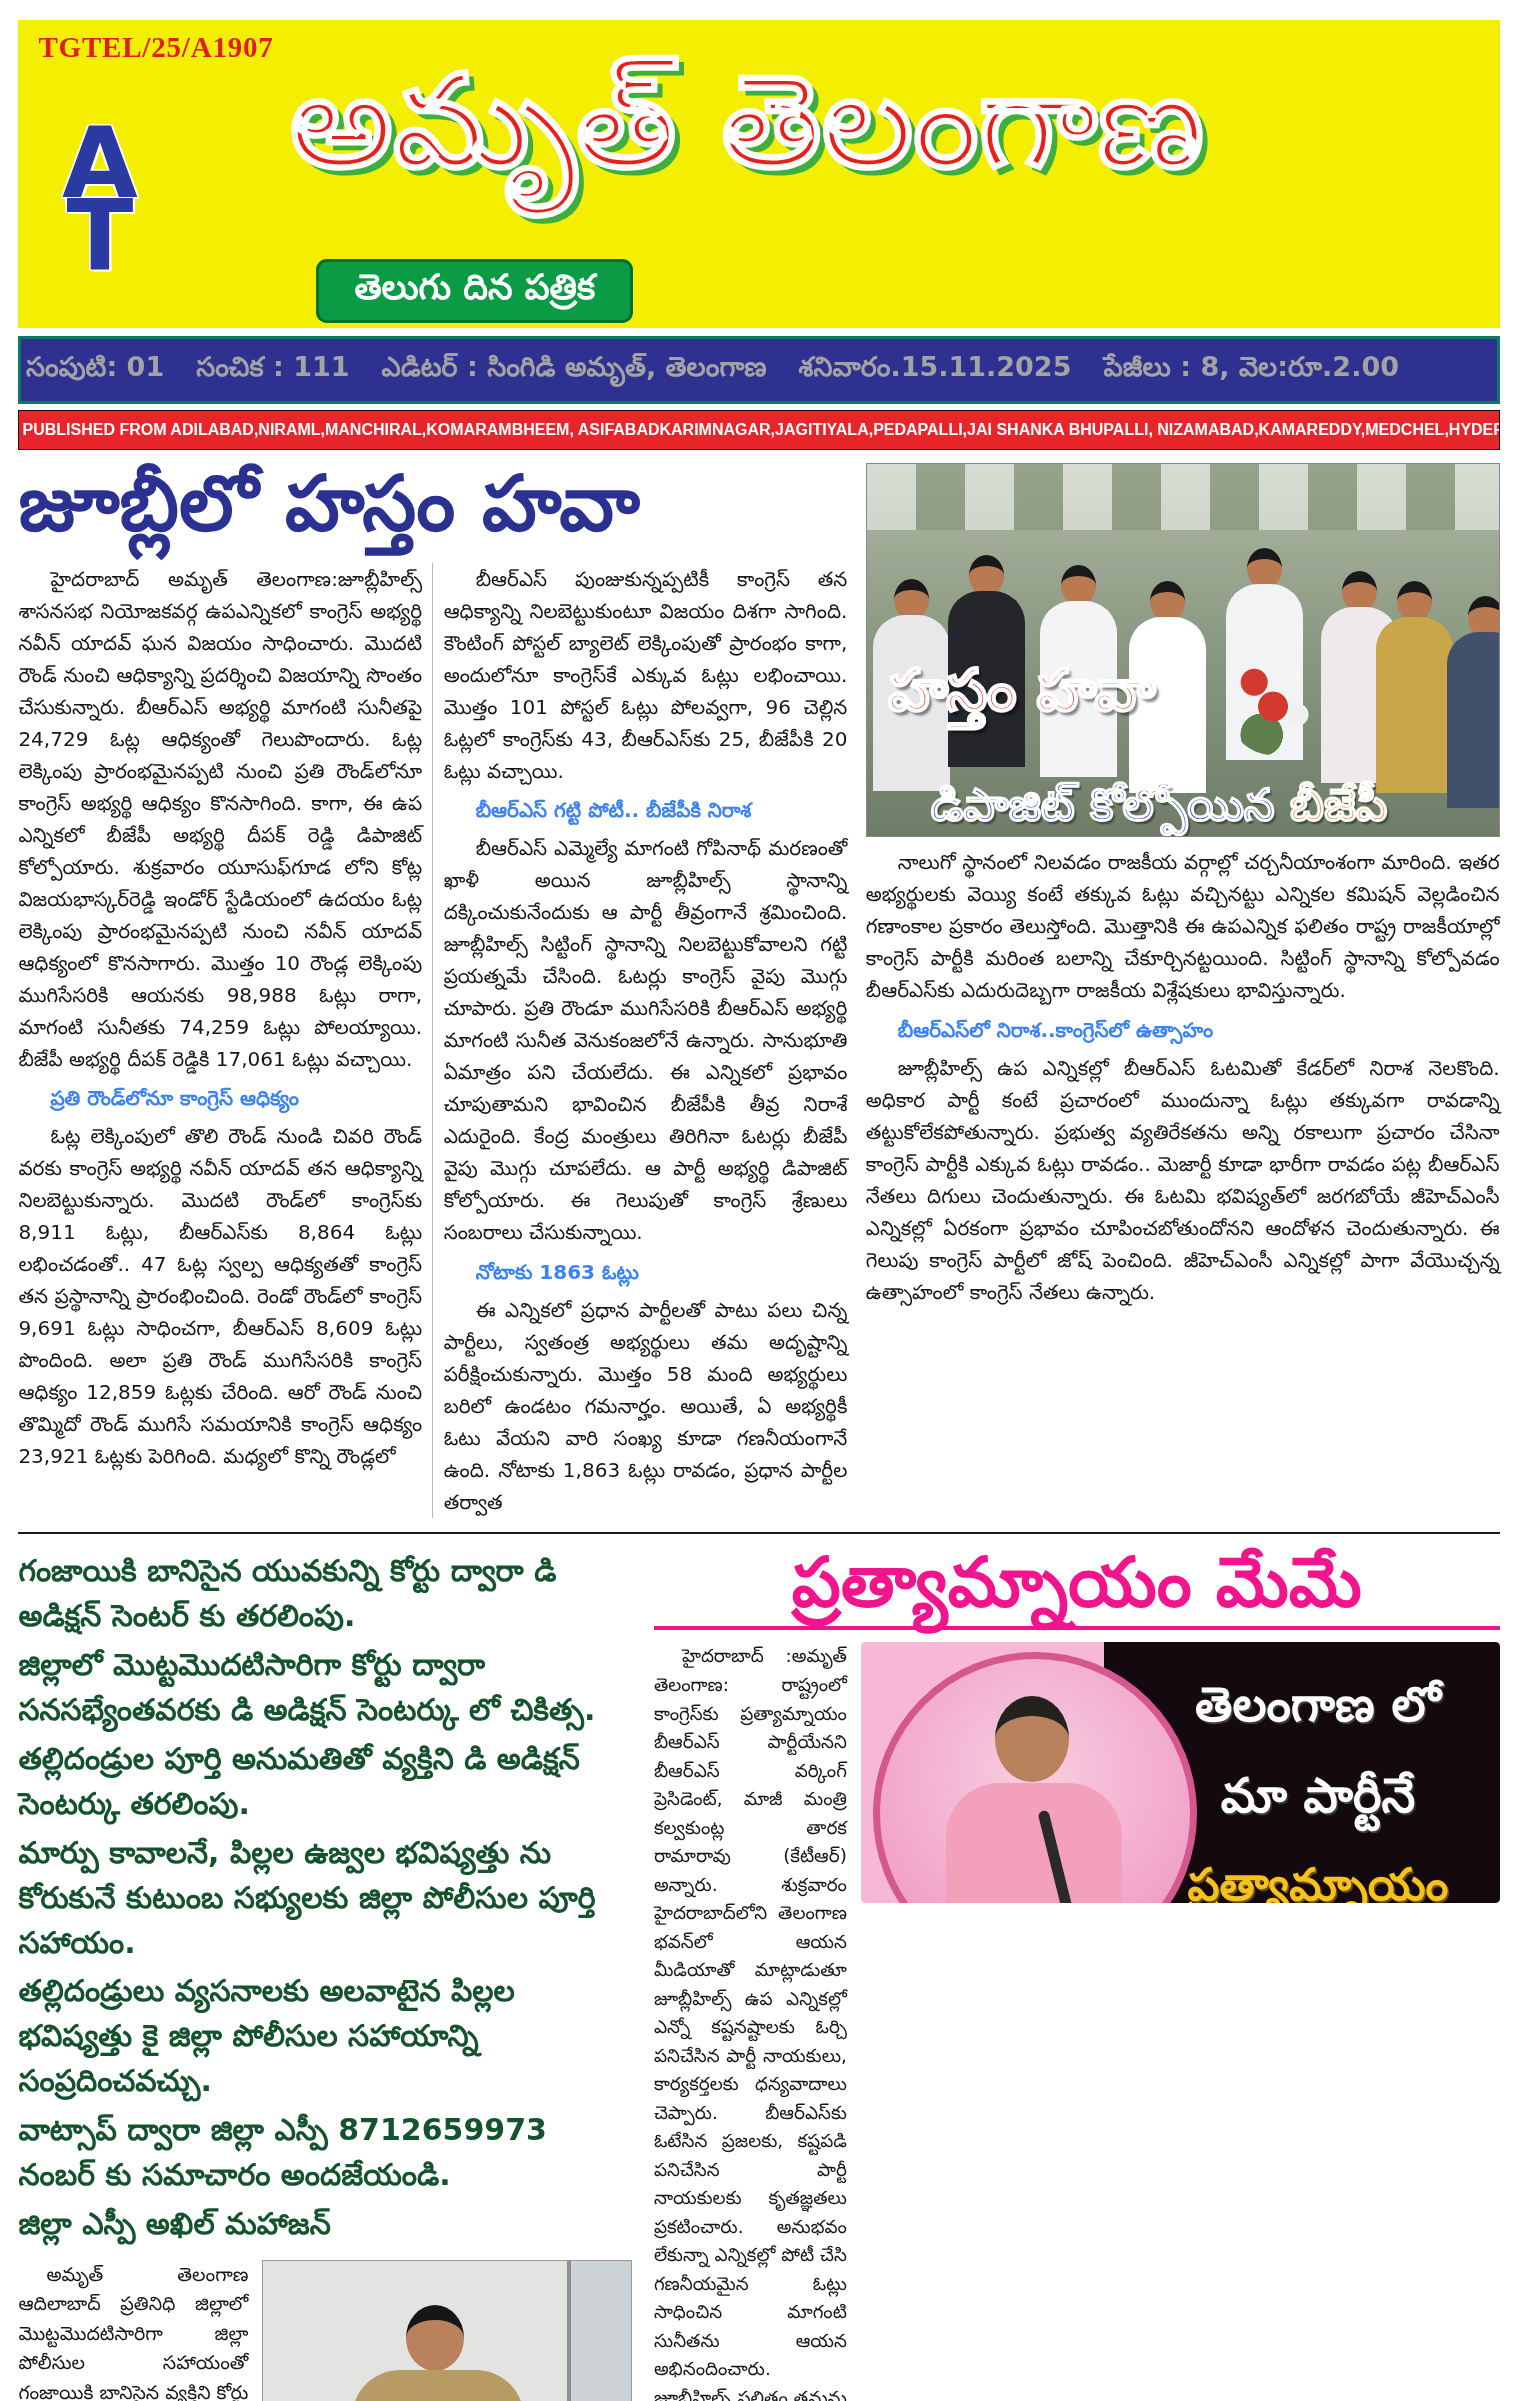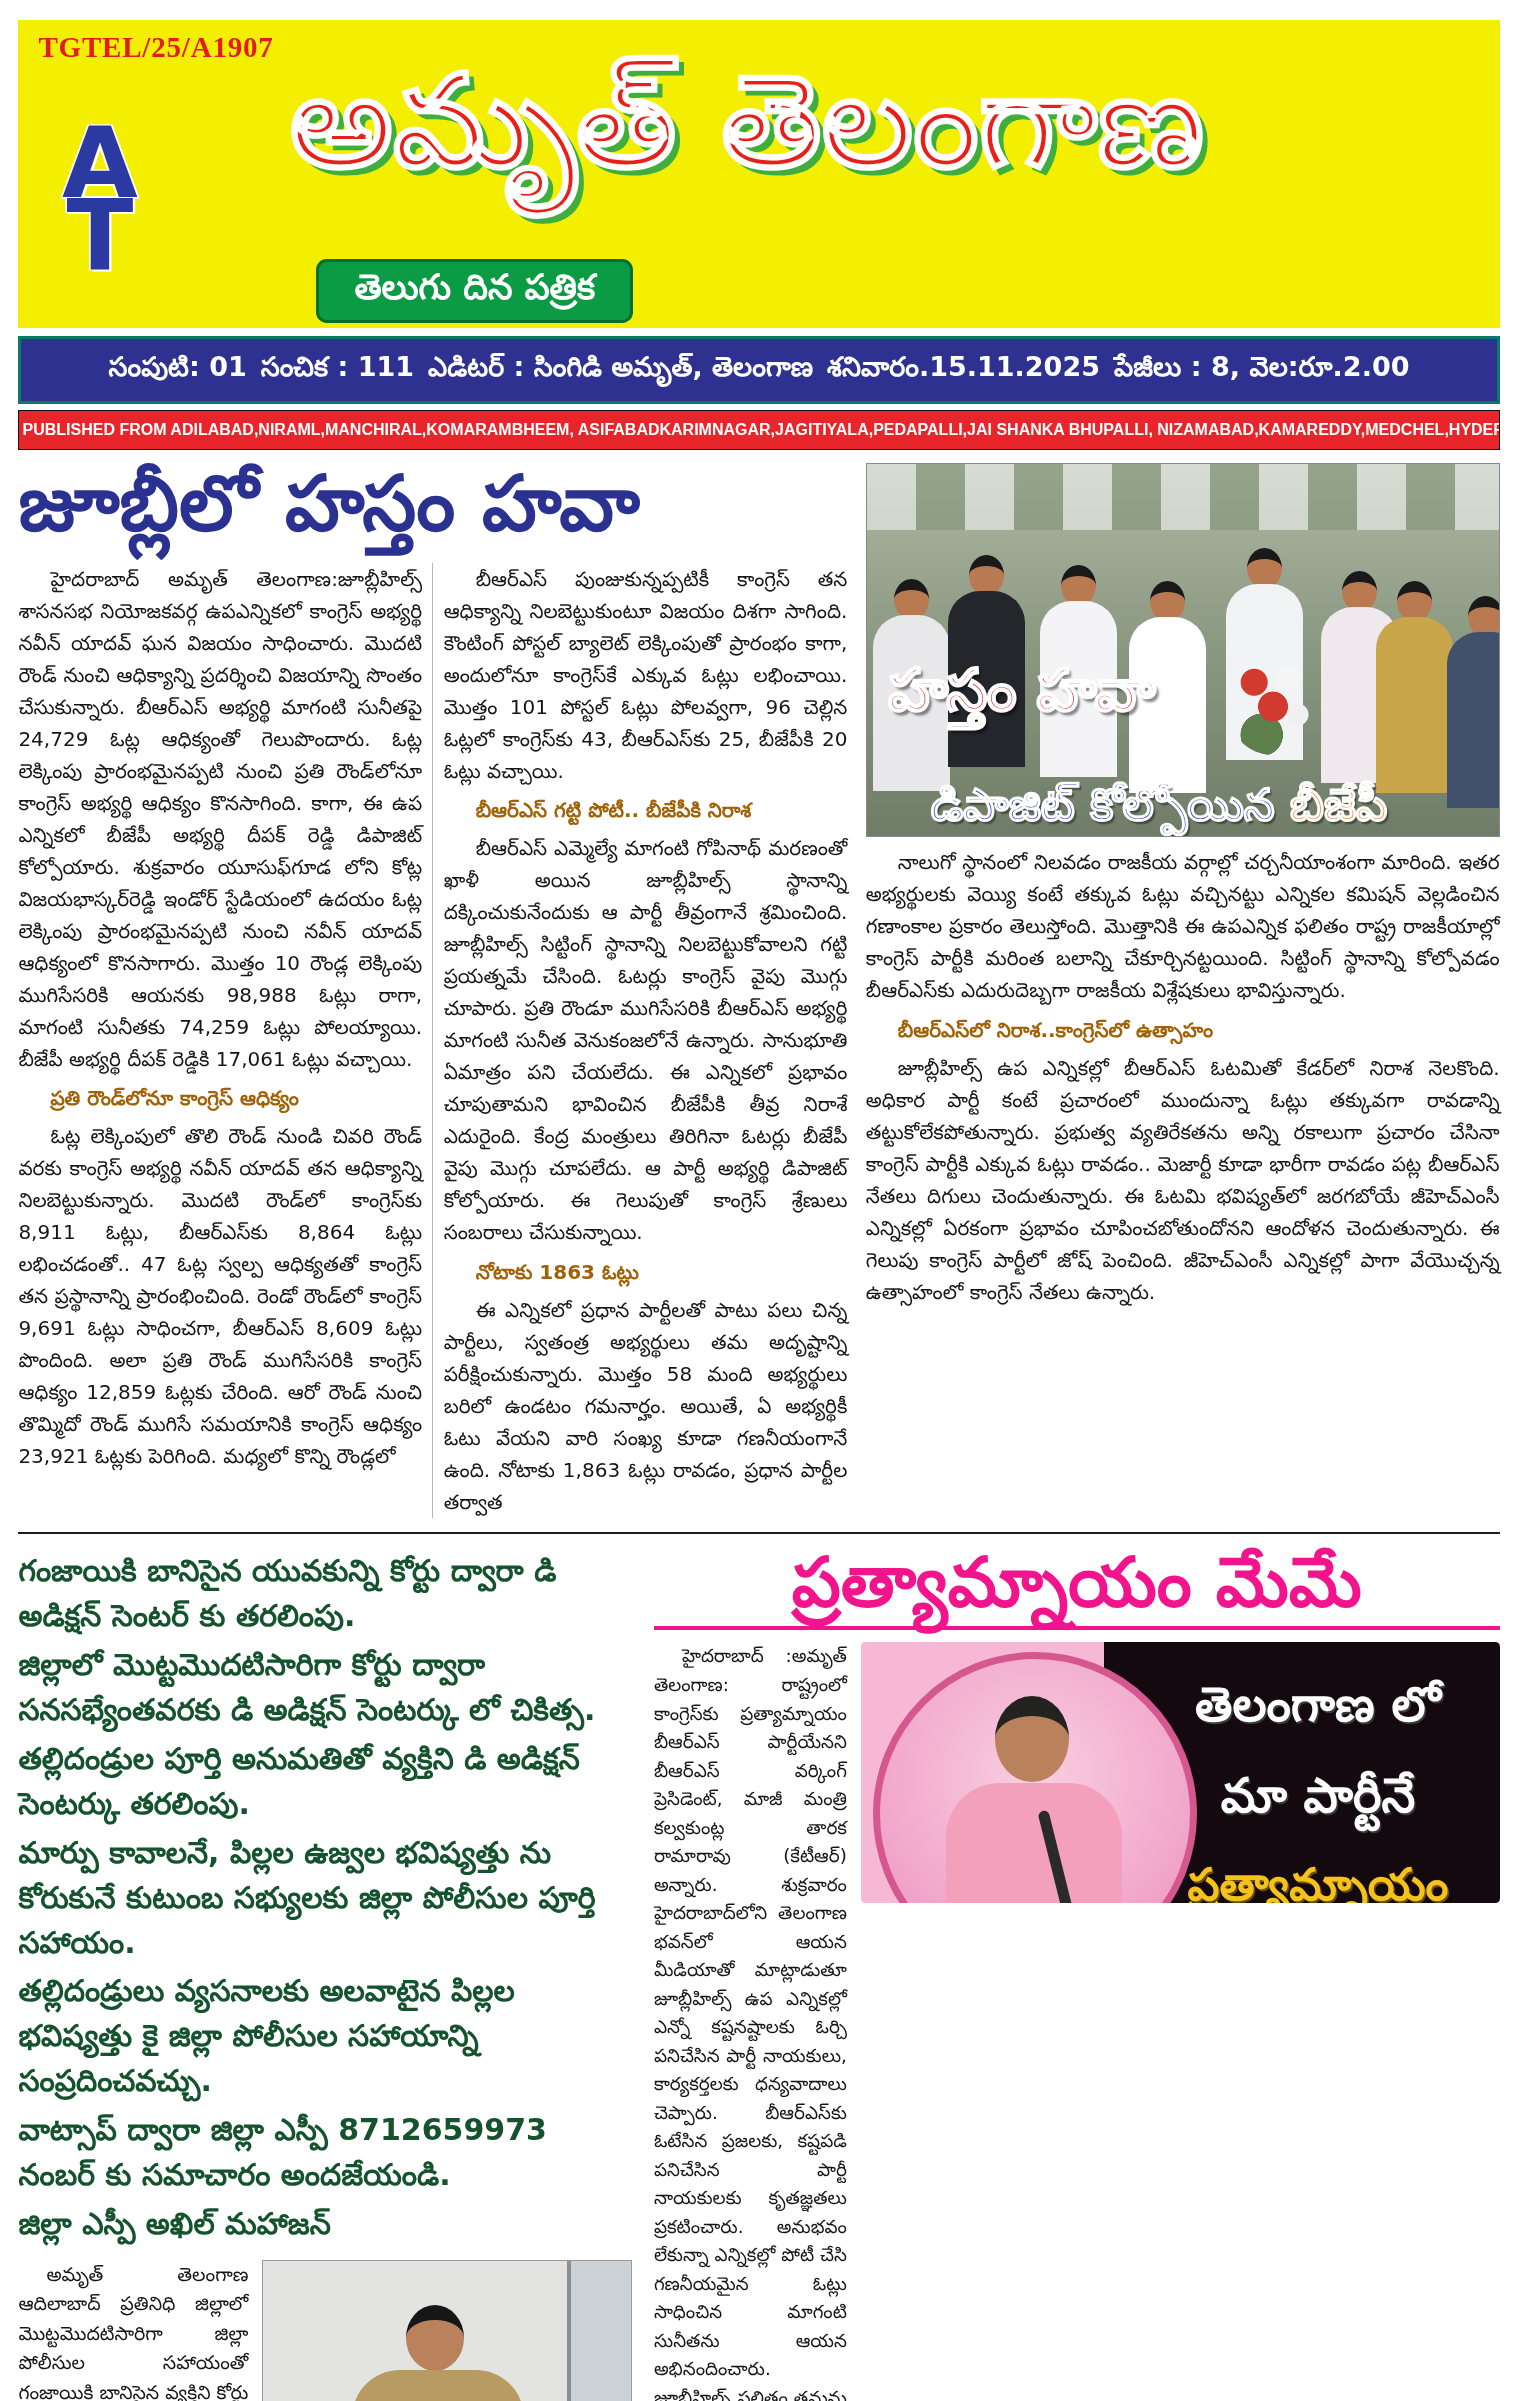--- a/index.html
+++ b/index.html
@@ -15,31 +15,31 @@
                color:#2b3aa0; line-height:.72; letter-spacing:-0.42em;
                text-shadow:2.3px 2.3px 0 #fff, -1.5px -1.5px 0 #fff, 1.5px -1.5px 0 #fff, -1.5px 1.5px 0 #fff; }
   .mast-title { position:absolute; left:130px; top:37px; width:1197px; text-align:center;
                 font-size:129px; font-weight:900; color:#e8201a; line-height:1;
                 -webkit-text-stroke:2.3px #ffffff; text-shadow:6.1px 6.1px 0 #3fae3c; white-space:nowrap; }
   .tagline-banner { position:absolute; left:298px; top:239px; background:#0a9b44;
                     border:3.1px solid #056e2f; border-radius:10.7px; color:#fff;
                     font-size:35px; font-weight:900; padding:4.6px 35px; }
 
   
-  .info-bar { margin:7.7px 18.4px 0; background:#2f3190; border:3.1px solid #0d7a68; color:#ffffff;
-              display:flex; justify-content:center; align-items:center; gap:14px;
+  .info-bar { margin:7.7px 18.4px 0; background:#2f3190; border:3.1px solid #0d7a68; color:#a3a3a3;
+              display:flex; align-items:center; gap:32px;
               font-size:27px; font-weight:800; padding:12.3px 4.6px; white-space:nowrap; }
   .pub-bar { margin:6.1px 18.4px 0; background:#e8252a; border:1.5px solid #111; color:#fff;
              font-size:16px; font-weight:700; padding:10px 3.1px; text-align:center;
              font-family:"Liberation Sans", sans-serif; white-space:nowrap; overflow:hidden; }
 
   
   .bodytext { font-size:20px; line-height:1.6; text-align:justify; color:#161616; }
   .bodytext p { margin:0 0 7.7px; text-indent:32px; }
-  .subhead { font-weight:700; text-indent:32px; margin:1.5px 0 6.1px; color:#a16207; }
+  .subhead { font-weight:700; text-indent:32px; margin:1.5px 0 6.1px; color:#3b82f6; }
   .cols-2 { column-count:2; column-gap:21.5px; column-rule:0.8px solid #b7b7b7; }
 
   
   .main { margin:12.3px 18.4px 0; display:grid; grid-template-columns:829px 1fr; column-gap:18.4px; }
   .headline-1 { font-size:77px; line-height:1.04; font-weight:900; color:#2b3190; margin:1.5px 0 18.4px; }
   .photo-main { height:374px; position:relative; border:0.8px solid #888; overflow:hidden;
                 background:linear-gradient(180deg,#aeb9a4 0%,#8d9a84 45%,#6f7d68 100%); }
   .photo-main::before { content:""; position:absolute; inset:0 0 auto 0; height:66px;
       background:repeating-linear-gradient(90deg, rgba(255,255,255,.5) 0 49px, rgba(118,138,108,.45) 49px 98px); }
   .person { position:absolute; width:77px; }

